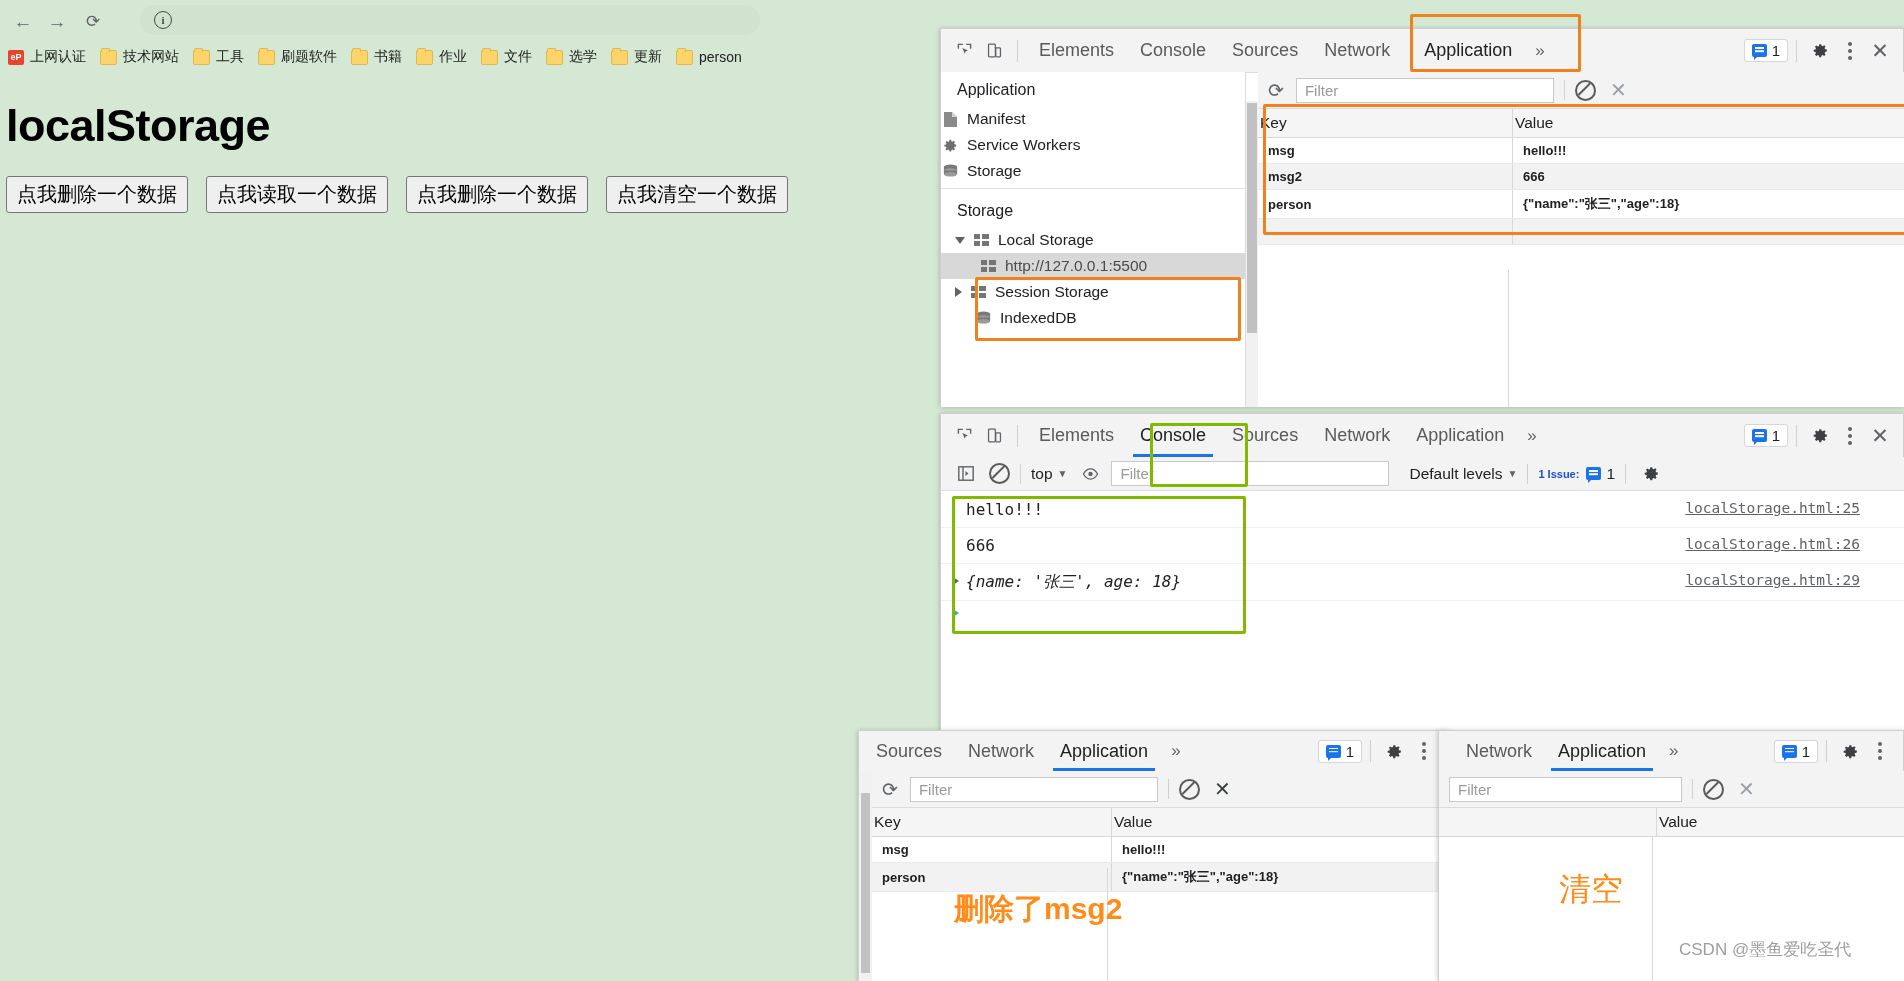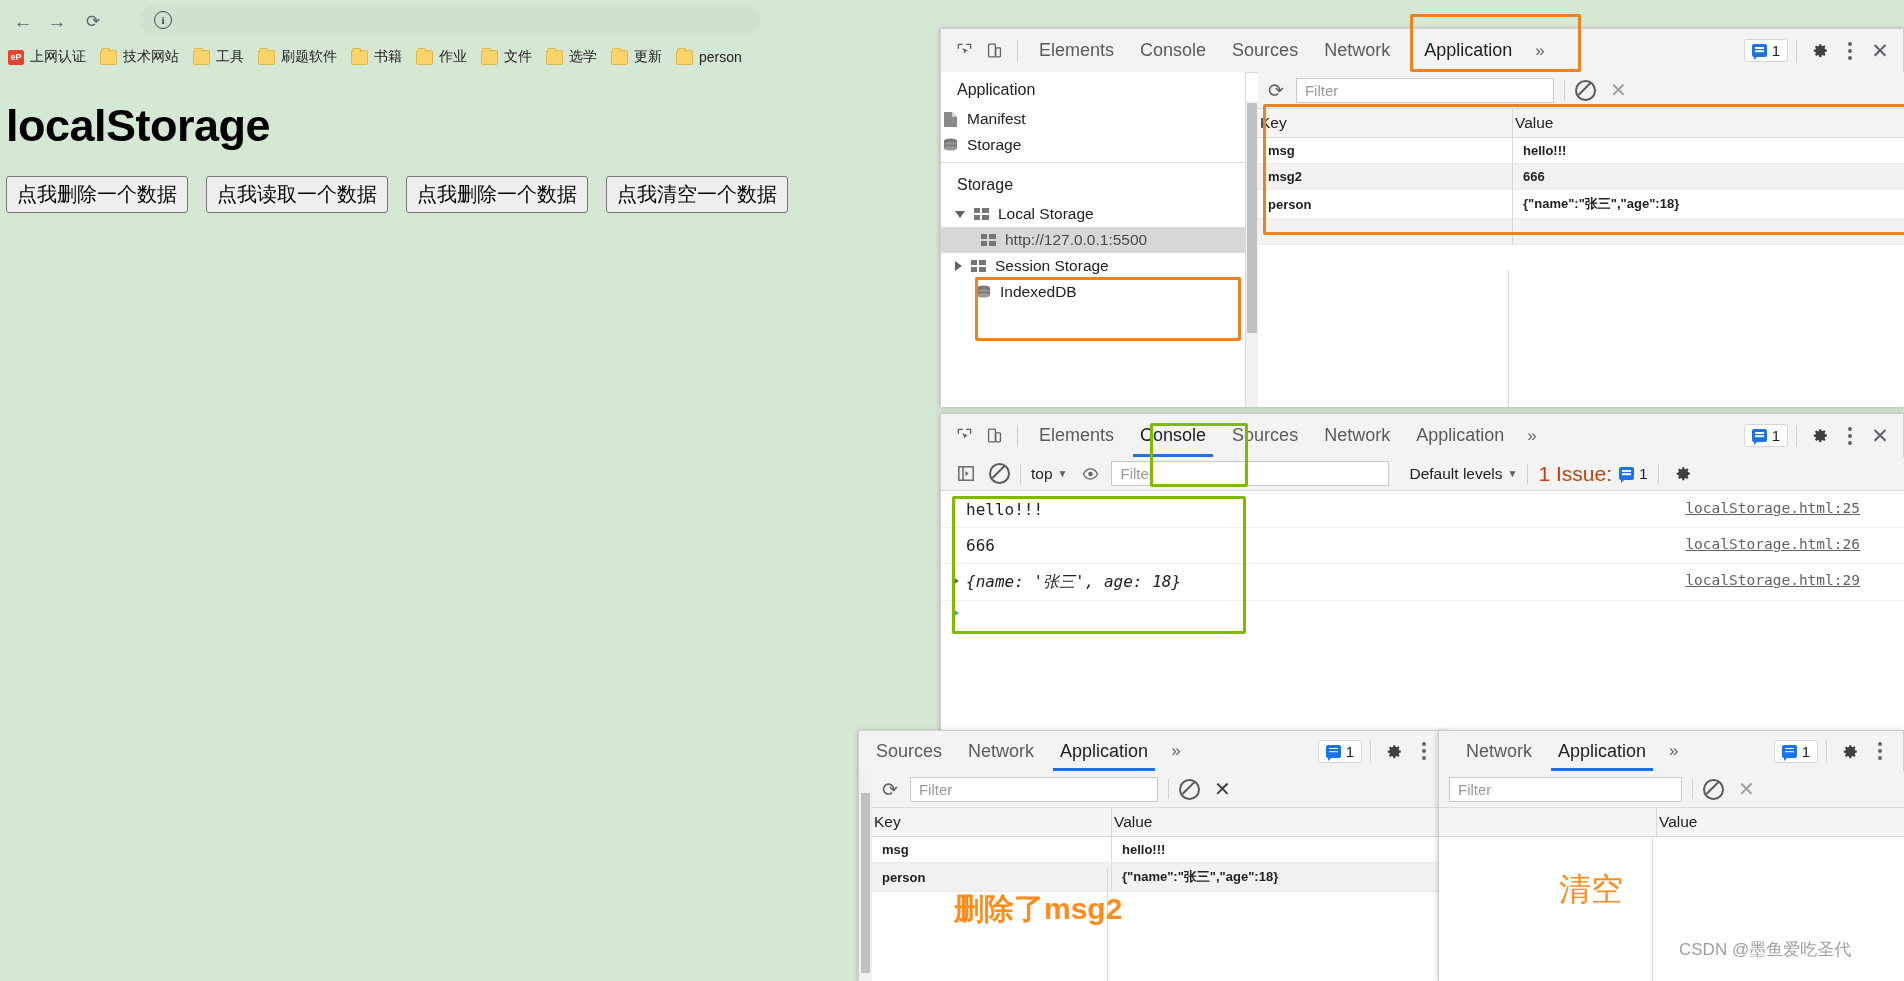--- a/index.html
+++ b/index.html
@@ -283,20 +283,29 @@
     <div class="sb-item">
       <span class="sb-ico">
         <svg width="15" height="17" viewBox="0 0 15 17">
           <path d="M1 1h8l5 5v10H1V1z" fill="#8a8a8a"></path>
             <path d="M9 1l5 5H9V1z" fill="#d4d4d4"></path>
         </svg>
       </span>
       <span>Manifest</span>
     </div>
 
+    <div class="sb-item">
+      <span class="sb-ico">
+        <svg width="17" height="17" viewBox="0 0 24 24">
+          <path fill="#6e6e6e" d="M12 8.8a3.2 3.2 0 100 6.4 3.2 3.2 0 000-6.4zm0 4.9a1.7 1.7 0 110-3.4 1.7 1.7 0 010 3.4z"></path>
+          <path fill="#6e6e6e" d="M20 13.2v-2.4l-2.3-.4a6 6 0 00-.6-1.5l1.3-1.9-1.7-1.7-1.9 1.3a6 6 0 00-1.5-.6L12.9 4h-2.4l-.4 2.3a6 6 0 00-1.5.6L6.7 5.6 5 7.3l1.3 1.9a6 6 0 00-.6 1.5L3.4 11v2.4l2.3.4c.14.53.34 1.03.6 1.5L5 17.2l1.7 1.7 1.9-1.3c.47.26.97.46 1.5.6l.4 2.3h2.4l.4-2.3c.53-.14 1.03-.34 1.5-.6l1.9 1.3 1.7-1.7-1.3-1.9c.26-.47.46-.97.6-1.5l2.3-.4z"></path>
+        </svg>
+      </span>
+      <span>Service Workers</span>
+    </div>
 
     <div class="sb-item">
       <span class="sb-ico">
         <svg width="17" height="17" viewBox="0 0 18 18">
           <ellipse cx="9" cy="4" rx="7" ry="2.4" fill="#7a7a7a"></ellipse>
           <rect x="2" y="4" width="14" height="4" fill="#7a7a7a"></rect>
           <ellipse cx="9" cy="8" rx="7" ry="2.4" fill="#9a9a9a"></ellipse>
           <rect x="2" y="8" width="14" height="4" fill="#7a7a7a"></rect>
           <ellipse cx="9" cy="12" rx="7" ry="2.4" fill="#9a9a9a"></ellipse>
         </svg>
@@ -468,21 +477,21 @@
     <span class="dt-icon-btn" style="margin-left:8px;">
       <svg width="17" height="14" viewBox="0 0 20 14">
         <path d="M10 1C5 1 1.7 7 1.7 7S5 13 10 13s8.3-6 8.3-6S15 1 10 1z" fill="none" stroke="#5f6368" stroke-width="1.5"></path>
         <circle cx="10" cy="7" r="2.6" fill="#5f6368"></circle>
       </svg>
     </span>
     <div class="filter-input" style="width:260px;margin-left:6px;">Filter</div>
     <span style="font-size:15.5px;color:#202124;margin-left:20px;cursor:pointer;">Default levels</span>
     <span style="font-size:10px;color:#5f6368;margin-left:5px;">▼</span>
     <span class="vline"></span>
-    <span style="font-size:21px;color:#c2410c;">1 Issue:</span>
+    <span style="font-size:11px;color:#1d4ed8;font-weight:bold;">1 Issue:</span>
     <span class="msg-icon" style="margin-left:7px;"></span>
     <span style="font-size:15.5px;color:#202124;margin-left:5px;">1</span>
     <span class="vline"></span>
     <span class="dt-icon-btn">
       <svg class="gear-icon" viewBox="0 0 24 24">
         <path fill="#3c4043" d="M12 8.5a3.5 3.5 0 100 7 3.5 3.5 0 000-7zm0 5.2a1.7 1.7 0 110-3.4 1.7 1.7 0 010 3.4z"></path>
         <path fill="#3c4043" d="M20 13.2v-2.4l-2.3-.4a6 6 0 00-.6-1.5l1.3-1.9-1.7-1.7-1.9 1.3a6 6 0 00-1.5-.6L12.9 4h-2.4l-.4 2.3a6 6 0 00-1.5.6L6.7 5.6 5 7.3l1.3 1.9a6 6 0 00-.6 1.5L3.4 11v2.4l2.3.4c.14.53.34 1.03.6 1.5L5 17.2l1.7 1.7 1.9-1.3c.47.26.97.46 1.5.6l.4 2.3h2.4l.4-2.3c.53-.14 1.03-.34 1.5-.6l1.9 1.3 1.7-1.7-1.3-1.9c.26-.47.46-.97.6-1.5l2.3-.4z"></path>
       </svg>
     </span>
   </div>

